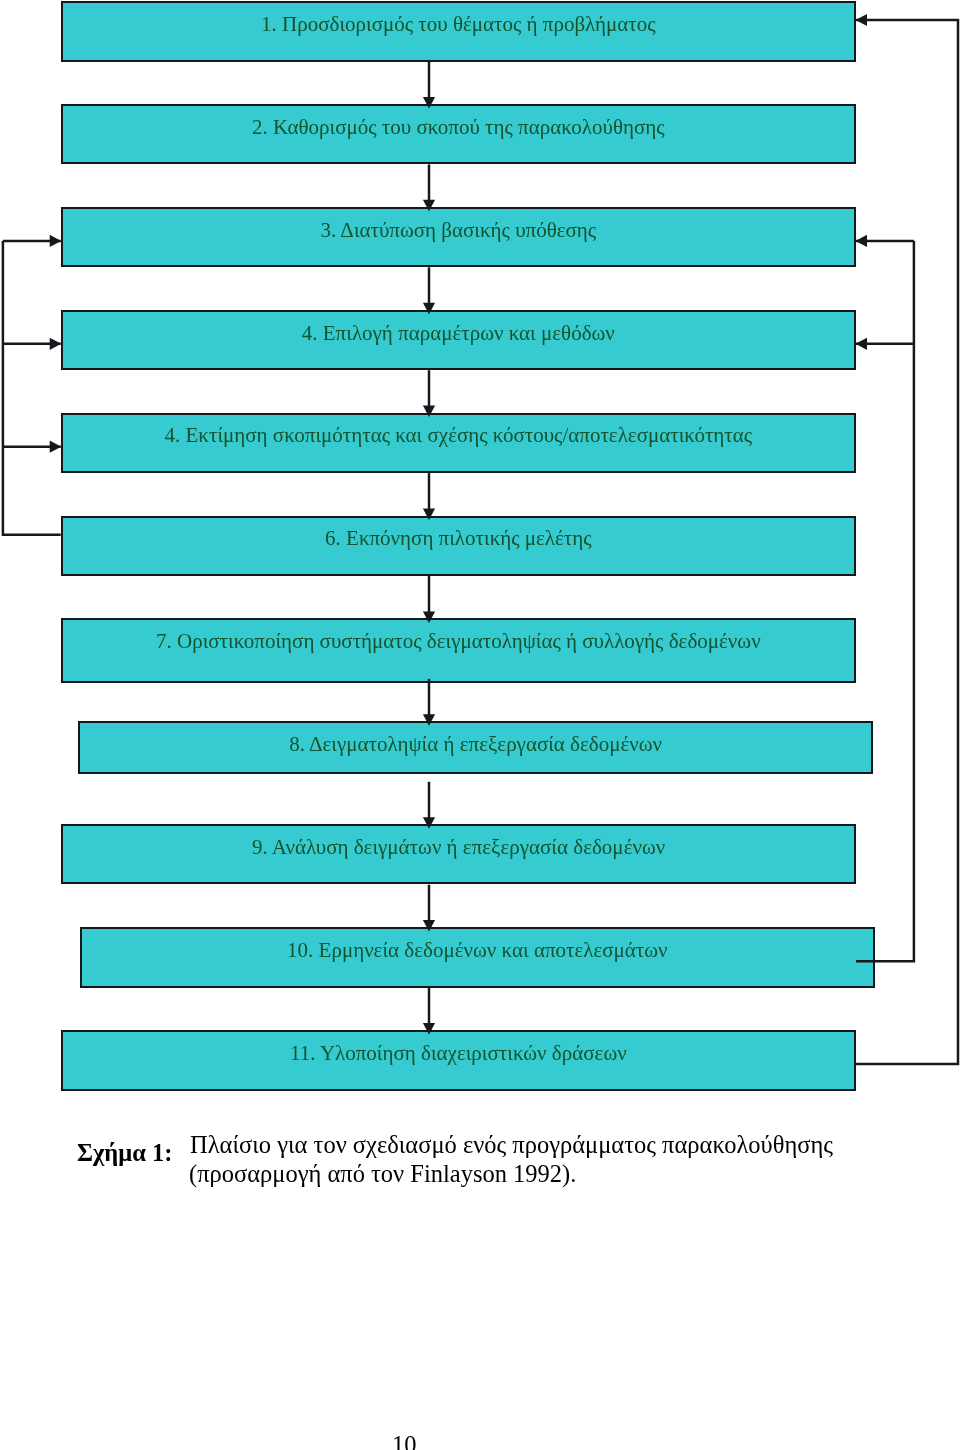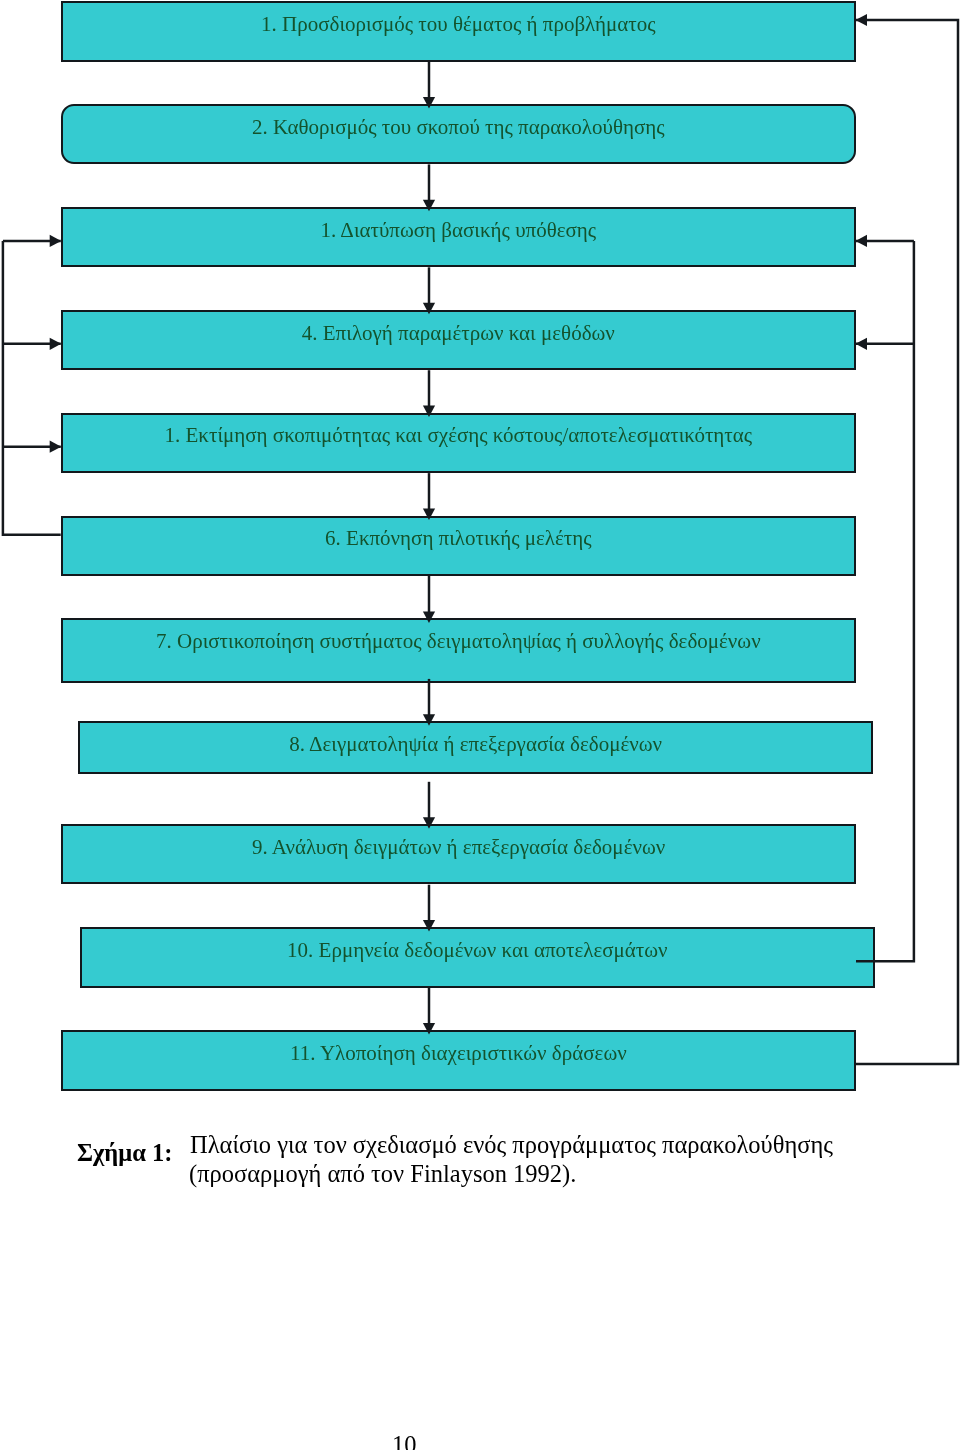--- a/index.html
+++ b/index.html
@@ -26,31 +26,31 @@
 <body>
 
 <div id="page">
 
   <div id="figure">
 
     <div id="boxes">
       <div class="box" style="left:60.7px;top:1.0px;width:795.3px;height:60.5px;">
         <div class="lbl">1. Προσδιορισμός του θέματος ή προβλήματος</div>
       </div>
-      <div class="box" style="left:60.7px;top:103.9px;width:795.3px;height:60.5px;border-radius:13px;">
+      <div class="box" style="left:60.7px;top:103.9px;width:795.3px;height:60.5px;">
         <div class="lbl">2. Καθορισμός του σκοπού της παρακολούθησης</div>
       </div>
       <div class="box" style="left:60.7px;top:206.8px;width:795.3px;height:60.5px;">
-        <div class="lbl">1. Διατύπωση βασικής υπόθεσης</div>
+        <div class="lbl">3. Διατύπωση βασικής υπόθεσης</div>
       </div>
       <div class="box" style="left:60.7px;top:309.7px;width:795.3px;height:60.5px;padding-left:48px;">
         <div class="lbl">4. Επιλογή παραμέτρων και μεθόδων</div>
       </div>
       <div class="box" style="left:60.7px;top:412.6px;width:795.3px;height:60.5px;">
-        <div class="lbl">1. Εκτίμηση σκοπιμότητας και σχέσης κόστους/αποτελεσματικότητας</div>
+        <div class="lbl">4. Εκτίμηση σκοπιμότητας και σχέσης κόστους/αποτελεσματικότητας</div>
       </div>
       <div class="box" style="left:60.7px;top:515.5px;width:795.3px;height:60.5px;">
         <div class="lbl">6. Εκπόνηση πιλοτικής μελέτης</div>
       </div>
       <div class="box" style="left:60.7px;top:618.4px;width:795.3px;height:65px;">
         <div class="lbl">7. Οριστικοποίηση συστήματος δειγματοληψίας ή συλλογής δεδομένων</div>
       </div>
       <div class="box" style="left:78px;top:721.3px;width:795.3px;height:53px;">
         <div class="lbl">8. Δειγματοληψία ή επεξεργασία δεδομένων</div>
       </div>

